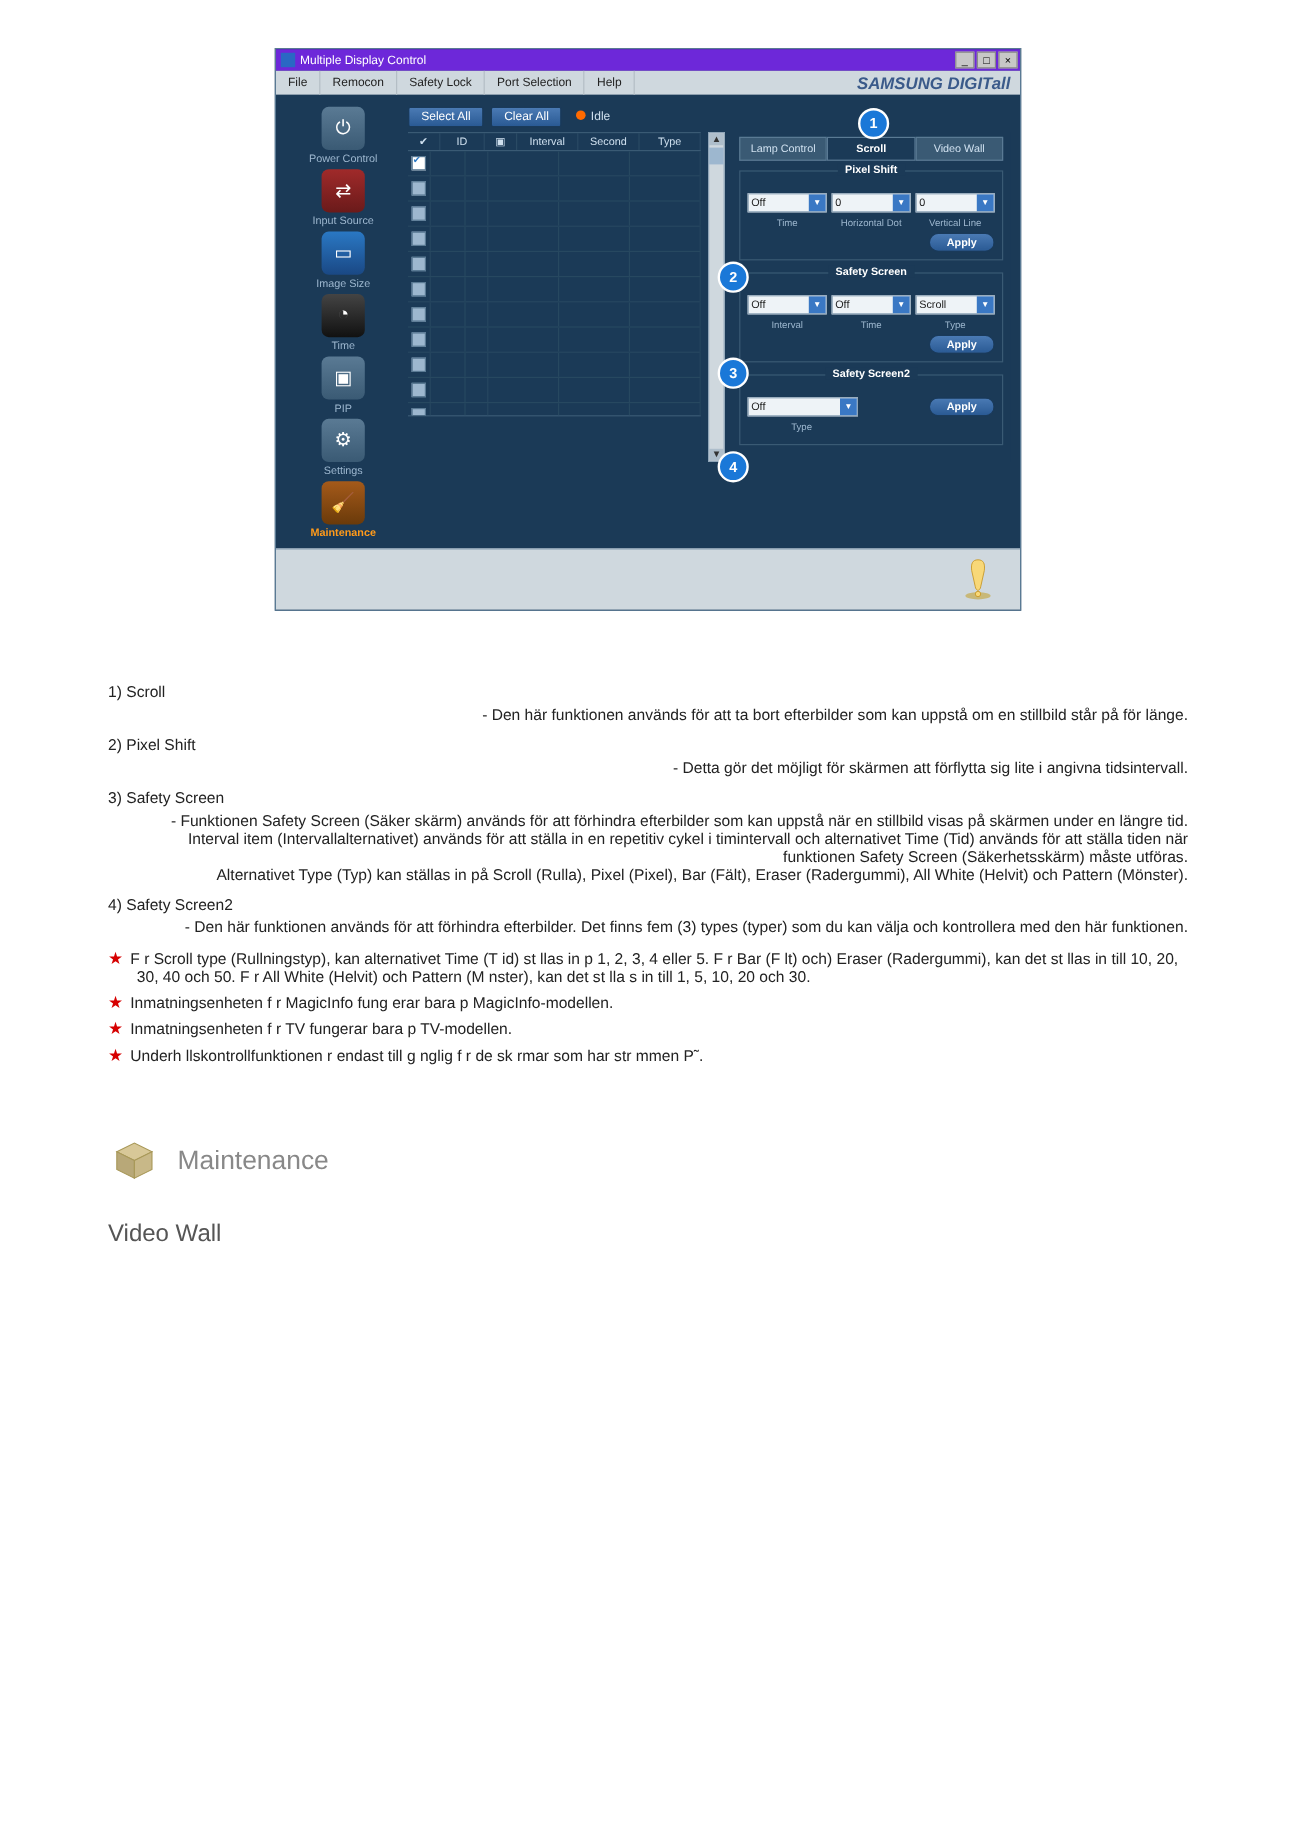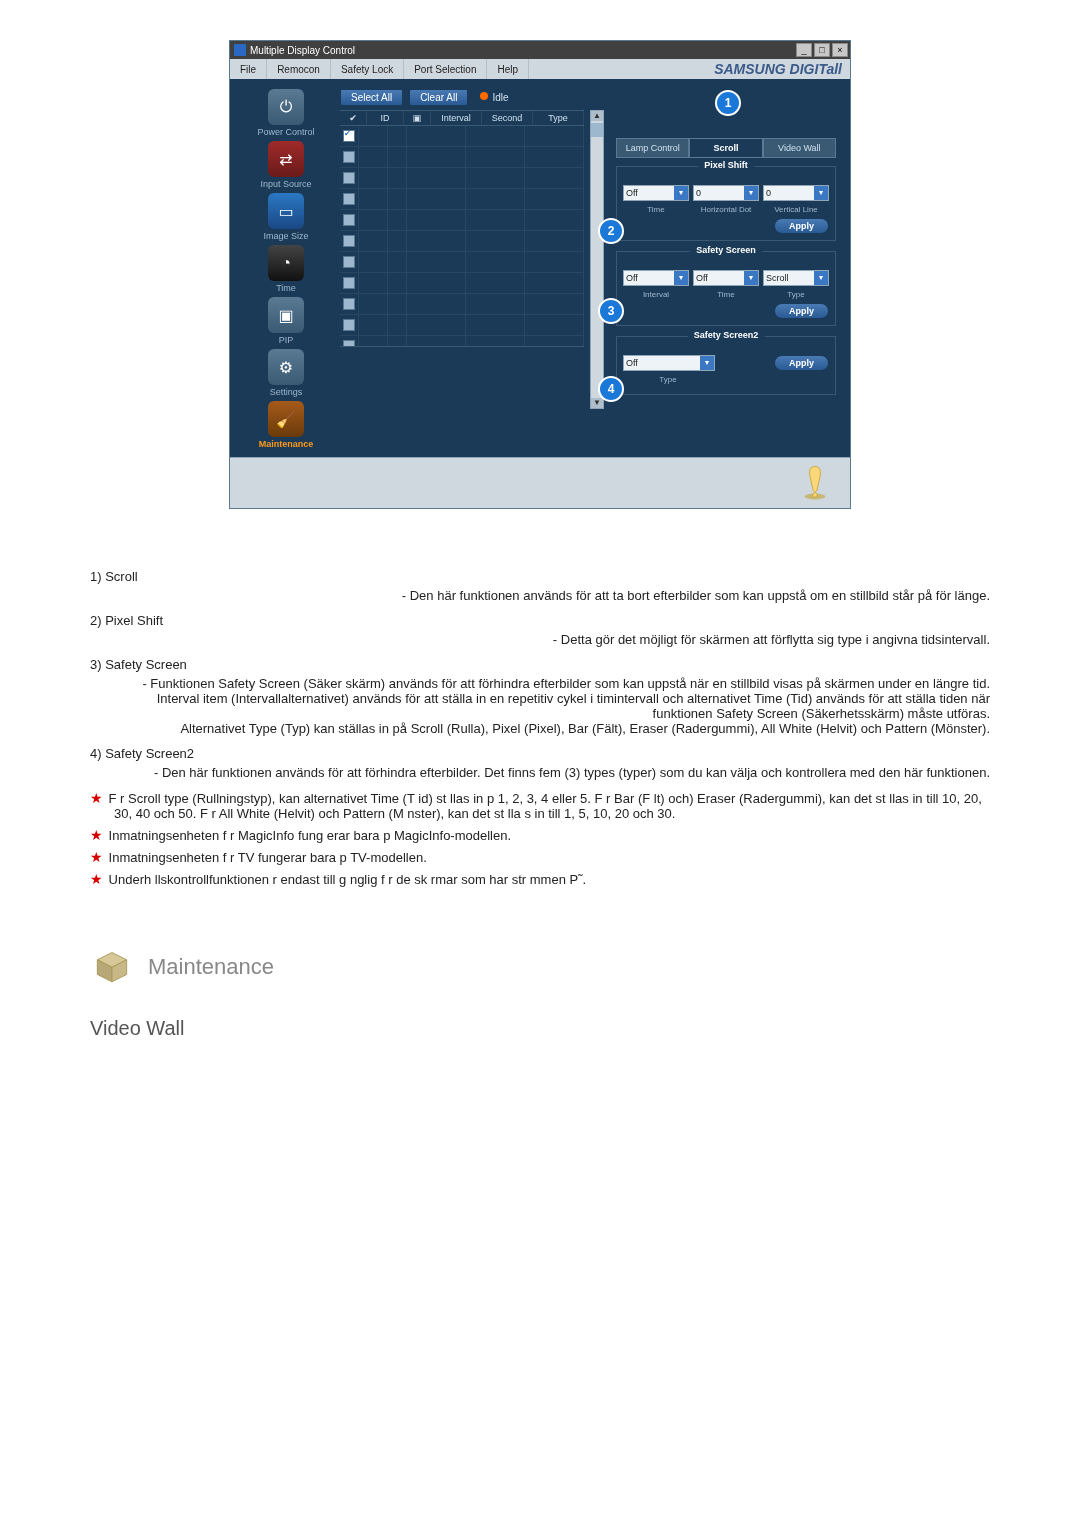--- a/index.html
+++ b/index.html
@@ -12,21 +12,21 @@
   }
   .screenshot {
     width: 620px;
     margin: 0 auto 60px auto;
     background: #1b3a57;
     border: 1px solid #5a7a94;
     position: relative;
   }
   .titlebar {
     height: 18px;
-    background: #404040;
+    background: #6d28d9;
     display: flex;
     align-items: center;
     justify-content: space-between;
     color: #fff;
     font-size: 10px;
     padding: 0 2px;
   }
   .titlebar .left { display:flex; align-items:center; gap:4px; padding-left:2px;}
   .titlebar .iconbox { width:12px; height:12px; background:#2a68c4; display:inline-block;}
   .titlebar .winbtns { display:flex; gap:2px; }
@@ -159,21 +159,20 @@
   }
   .tabs { display:flex; margin-bottom:8px; position:relative;}
   .tab {
     flex:1;
     text-align:center;
     padding:4px 0;
     background:#3a5a74;
     border:1px solid #5a7a94;
     font-size:9px;
     color:#cfe0ef;
-    margin-top:24px;
   }
   .tab.active { background:#1b3a57; font-weight:bold; color:#fff;}
   .badge {
     position:absolute;
     width:22px; height:22px; border-radius:50%;
     background:#1a78d8; border:2px solid #fff;
     color:#fff; font-size:12px; font-weight:bold;
     display:flex; align-items:center; justify-content:center;
     z-index:5;
   }
@@ -496,21 +495,21 @@
 
 <div class="doc">
   <div class="item">
     <span class="num">1)</span>
     <span class="title">Scroll</span>
     <span class="desc">- Den här funktionen används för att ta bort efterbilder som kan uppstå om en stillbild står på för länge.</span>
   </div>
   <div class="item">
     <span class="num">2)</span>
     <span class="title">Pixel Shift</span>
-    <span class="desc">- Detta gör det möjligt för skärmen att förflytta sig type i angivna tidsintervall.</span>
+    <span class="desc">- Detta gör det möjligt för skärmen att förflytta sig lite i angivna tidsintervall.</span>
   </div>
   <div class="item">
     <span class="num">3)</span>
     <span class="title">Safety Screen</span>
     <span class="desc" style="white-space:pre-line">- Funktionen Safety Screen (Säker skärm) används för att förhindra efterbilder som kan uppstå när en stillbild visas på skärmen under en längre tid.  Interval item (Intervallalternativet) används för att ställa in en repetitiv cykel i timintervall och alternativet Time (Tid) används för att ställa tiden när funktionen Safety Screen (Säkerhetsskärm) måste utföras.
 Alternativet Type (Typ) kan ställas in på Scroll (Rulla), Pixel (Pixel), Bar (Fält), Eraser (Radergummi), All White (Helvit) och Pattern (Mönster).</span>
   </div>
   <div class="item">
     <span class="num">4)</span>
     <span class="title">Safety Screen2</span>

